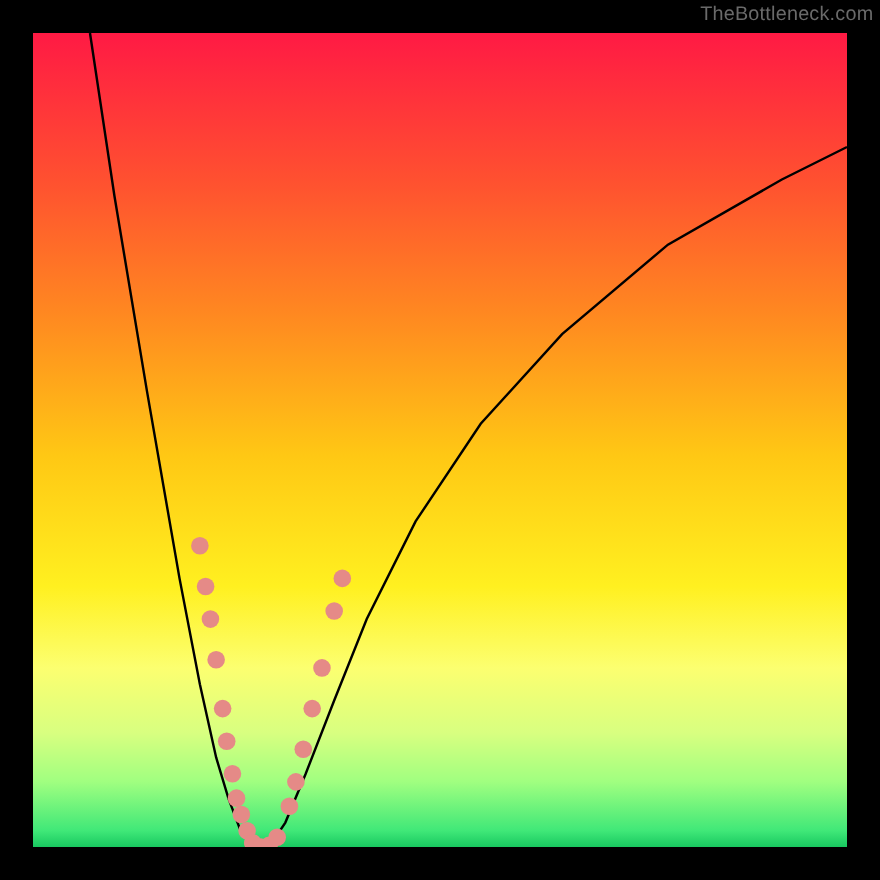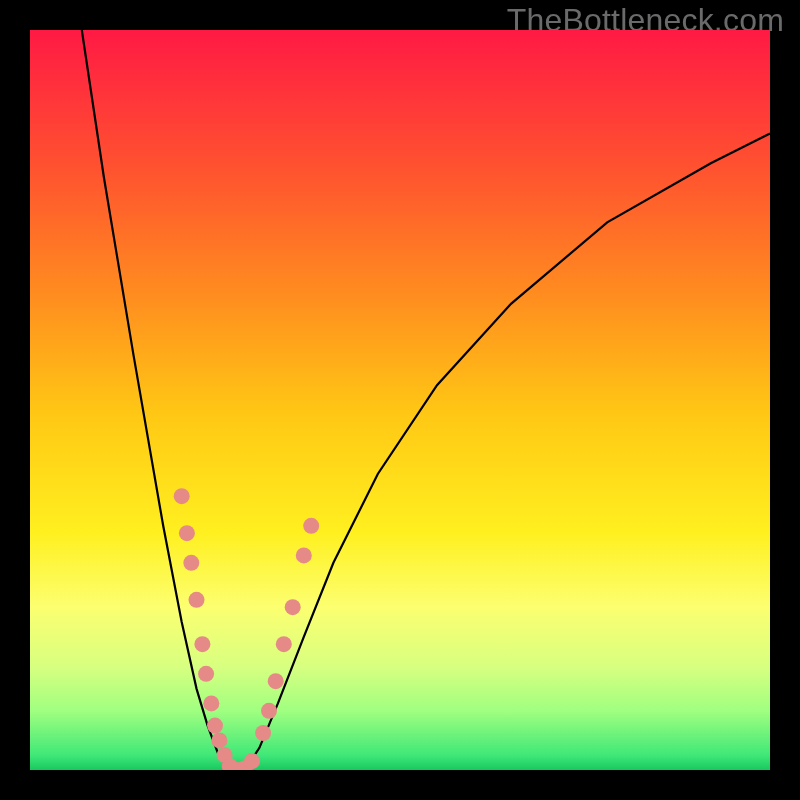--- a/index.html
+++ b/index.html
@@ -24,23 +24,23 @@
       #fff020 68%,
       #fcff70 78%,
       #d8ff80 86%,
       #a0ff80 92%,
       #40e878 98%,
       #18c860 100%);
   }
   .watermark {
     position: absolute;
     top: 2px;
-    right: 16px;
+    right: 6px;
     font-family: Arial, Helvetica, sans-serif;
-    font-size: 32px;
+    font-size: 18px;
     font-weight: 500;
     color: #6a6a6a;
     letter-spacing: 0.2px;
     user-select: none;
   }
   svg.curve {
     position: absolute;
     left: 0;
     top: 0;
     width: 740px;

